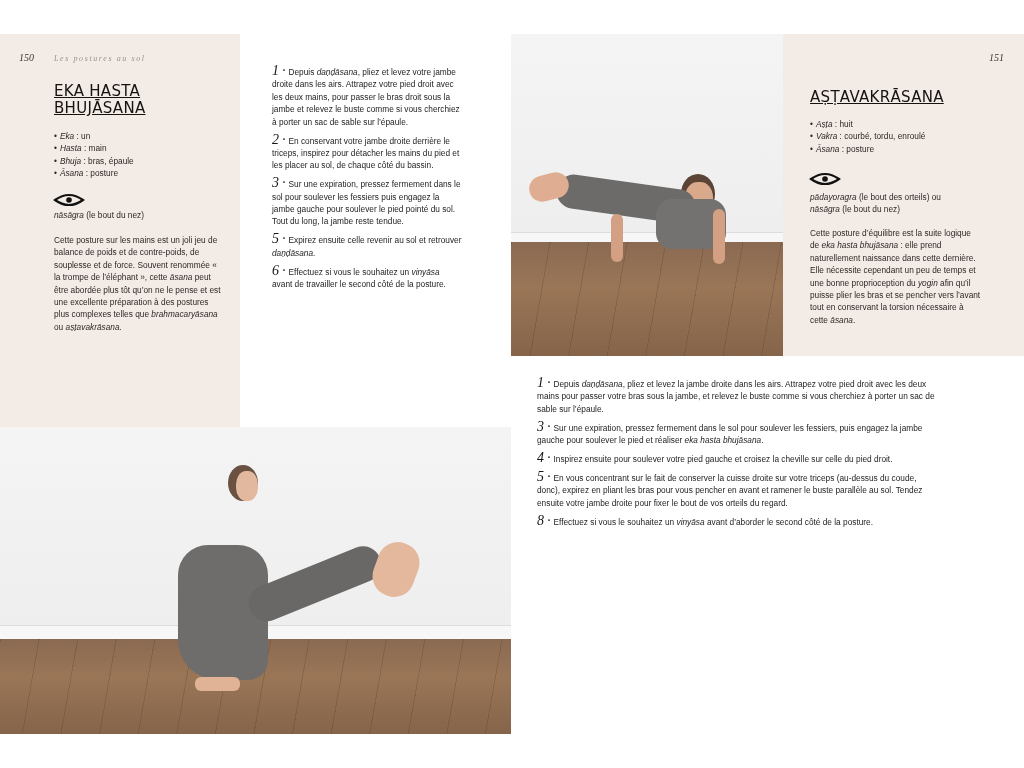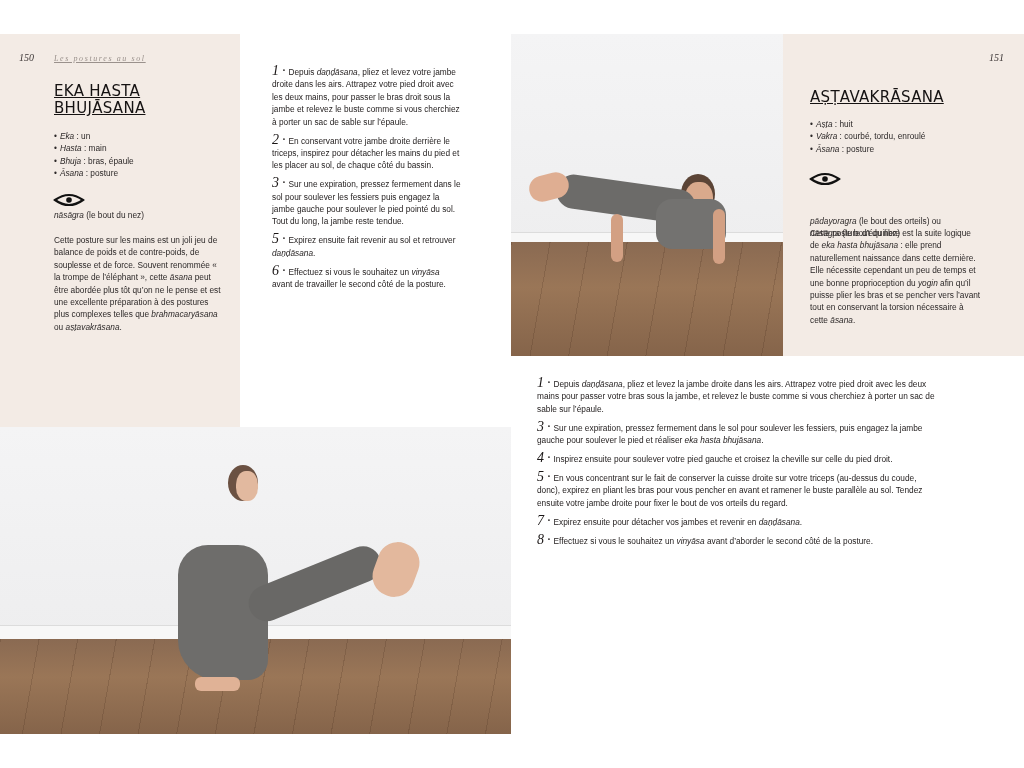--- a/index.html
+++ b/index.html
@@ -6,21 +6,21 @@
     html, body { width: 1024px; height: 768px; background: #ffffff; overflow: hidden; }
     body { position: relative; font-family: "Liberation Sans", sans-serif; color: #2a2626; }
 
     .spread { position: absolute; left: 0; top: 34px; width: 1024px; height: 700px; background: #ffffff; }
 
     
     .beige-left { position: absolute; left: 0; top: 0; width: 240px; height: 393px; background: #f3ebe5; }
     .beige-right { position: absolute; left: 783px; top: 0; width: 241px; height: 322px; background: #f3ebe5; }
 
     .folio { position: absolute; font-family: "Liberation Serif", serif; font-style: italic; font-size: 10px; color: #3b3535; }
-    .running-head { position: absolute; font-family: "Liberation Serif", serif; font-style: italic; font-size: 8px; letter-spacing: 1.6px; color: #9a918c; text-decoration: underline; }
+    .running-head { position: absolute; font-family: "Liberation Serif", serif; font-style: italic; font-size: 8px; letter-spacing: 1.6px; color: #9a918c; }
 
     .pose-title { position: absolute; font-family: "DejaVu Sans", sans-serif; font-size: 15px; line-height: 17px; font-weight: normal; color: #151212; letter-spacing: 0.3px; text-decoration: underline; }
 
     .glossary { position: absolute; list-style: none; font-size: 8.3px; line-height: 12.4px; color: #2c2828; }
     .glossary li::before { content: "\2022"; margin-right: 3px; }
     .glossary .term { font-style: italic; }
 
     .eye { position: absolute; width: 32px; height: 16px; }
     .drishti { position: absolute; font-size: 8.3px; line-height: 12.4px; color: #2c2828; }
     .drishti .term { font-style: italic; }
@@ -71,21 +71,21 @@
     <circle cx="16" cy="8" r="2.8" fill="#111"></circle>
   </svg>
   <div class="drishti" style="left:54px; top:175px;"><span class="term">nāsāgra</span><span> (le bout du nez)</span></div>
 
   <p class="intro" style="left:54px; top:200px; width:168px;"><span>Cette posture sur les mains est un joli jeu de balance de poids et de contre-poids, de souplesse et de force. Souvent renommée « la trompe de l’éléphant », cette </span><i>āsana</i><span> peut être abordée plus tôt qu’on ne le pense et est une excellente préparation à des postures plus complexes telles que </span><i>brahmacaryāsana</i><span> ou </span><i>aṣṭavakrāsana</i><span>.</span></p>
 
   <div class="steps" style="left:272px; top:32px; width:190px;">
     <div class="step"><span class="num">1</span><span class="num">·</span><span>Depuis </span><i>daṇḍāsana</i><span>, pliez et levez votre jambe droite dans les airs. Attrapez votre pied droit avec les deux mains, pour passer le bras droit sous la jambe et relevez le buste comme si vous cherchiez à porter un sac de sable sur l’épaule.</span></div>
     <div class="step"><span class="num">2</span><span class="num">·</span><span>En conservant votre jambe droite derrière le triceps, inspirez pour détacher les mains du pied et les placer au sol, de chaque côté du bassin.</span></div>
     <div class="step"><span class="num">3</span><span class="num">·</span><span>Sur une expiration, pressez fermement dans le sol pour soulever les fessiers puis engagez la jambe gauche pour soulever le pied pointé du sol. Tout du long, la jambe reste tendue.</span></div>
-    <div class="step"><span class="num">5</span><span class="num">·</span><span>Expirez ensuite fait revenir au sol et retrouver </span><i>daṇḍāsana</i><span>.</span></div>
+    <div class="step"><span class="num">5</span><span class="num">·</span><span>Expirez ensuite celle revenir au sol et retrouver </span><i>daṇḍāsana</i><span>.</span></div>
     <div class="step"><span class="num">6</span><span class="num">·</span><span>Effectuez si vous le souhaitez un </span><i>vinyāsa</i><span> avant de travailler le second côté de la posture.</span></div>
   </div>
 
   <div class="photo" style="left:0; top:393px; width:511px; height:307px;" title="Woman in grey outfit performing eka hasta bhujāsana on a wooden floor">
     <div class="wall" style="height:212px;"></div>
     <div class="baseboard" style="top:198px; height:14px;"></div>
     <div class="floor" style="top:212px;"></div>
 
     <div class="figure-part" style="left:228px; top:38px; width:30px; height:36px; border-radius:50%; background:#6b5142;"></div>
     <div class="figure-part" style="left:236px; top:44px; width:22px; height:30px; border-radius:45%; background:#e2b99f;"></div>
@@ -117,29 +117,28 @@
   <ul class="glossary" style="left:810px; top:84px;">
     <li><span class="term">Aṣṭa</span><span> : huit</span></li>
     <li><span class="term">Vakra</span><span> : courbé, tordu, enroulé</span></li>
     <li><span class="term">Āsana</span><span> : posture</span></li>
   </ul>
 
   <svg class="eye" style="left:809px; top:137px;" viewBox="0 0 32 16">
     <path d="M2 8 Q16 -2 30 8 Q16 18 2 8 Z" fill="none" stroke="#111" stroke-width="2.2"></path>
     <circle cx="16" cy="8" r="2.8" fill="#111"></circle>
   </svg>
-  <div class="drishti" style="left:810px; top:157px; width:170px;margin-top:24px;">
+  <div class="drishti" style="left:810px; top:157px; width:170px;">
     <div><span class="term">pādayoragra</span><span> (le bout des orteils) ou</span></div>
     <div><span class="term">nāsāgra</span><span> (le bout du nez)</span></div>
   </div>
 
   <p class="intro" style="left:810px; top:193px; width:172px;"><span>Cette posture d’équilibre est la suite logique de </span><i>eka hasta bhujāsana</i><span> : elle prend naturellement naissance dans cette dernière. Elle nécessite cependant un peu de temps et une bonne proprioception du </span><i>yogin</i><span> afin qu’il puisse plier les bras et se pencher vers l’avant tout en conservant la torsion nécessaire à cette </span><i>āsana</i><span>.</span></p>
 
   <div class="steps" style="left:537px; top:344px; width:400px;">
     <div class="step"><span class="num">1</span><span class="num">·</span><span>Depuis </span><i>daṇḍāsana</i><span>, pliez et levez la jambe droite dans les airs. Attrapez votre pied droit avec les deux mains pour passer votre bras sous la jambe, et relevez le buste comme si vous cherchiez à porter un sac de sable sur l’épaule.</span></div>
     <div class="step"><span class="num">3</span><span class="num">·</span><span>Sur une expiration, pressez fermement dans le sol pour soulever les fessiers, puis engagez la jambe gauche pour soulever le pied et réaliser </span><i>eka hasta bhujāsana</i><span>.</span></div>
     <div class="step"><span class="num">4</span><span class="num">·</span><span>Inspirez ensuite pour soulever votre pied gauche et croisez la cheville sur celle du pied droit.</span></div>
     <div class="step"><span class="num">5</span><span class="num">·</span><span>En vous concentrant sur le fait de conserver la cuisse droite sur votre triceps (au-dessus du coude, donc), expirez en pliant les bras pour vous pencher en avant et ramener le buste parallèle au sol. Tendez ensuite votre jambe droite pour fixer le bout de vos orteils du regard.</span></div>
-    <div class="step"><span class="num">7</span><span class="num">·</span><span>Expirez ensuite pour détacher vos jambes et revenir en </span><i>daṇḍāsana</i><span>.</span></div>
     <div class="step"><span class="num">8</span><span class="num">·</span><span>Effectuez si vous le souhaitez un </span><i>vinyāsa</i><span> avant d’aborder le second côté de la posture.</span></div>
   </div>
 
 </div>
 
 </body></html>

